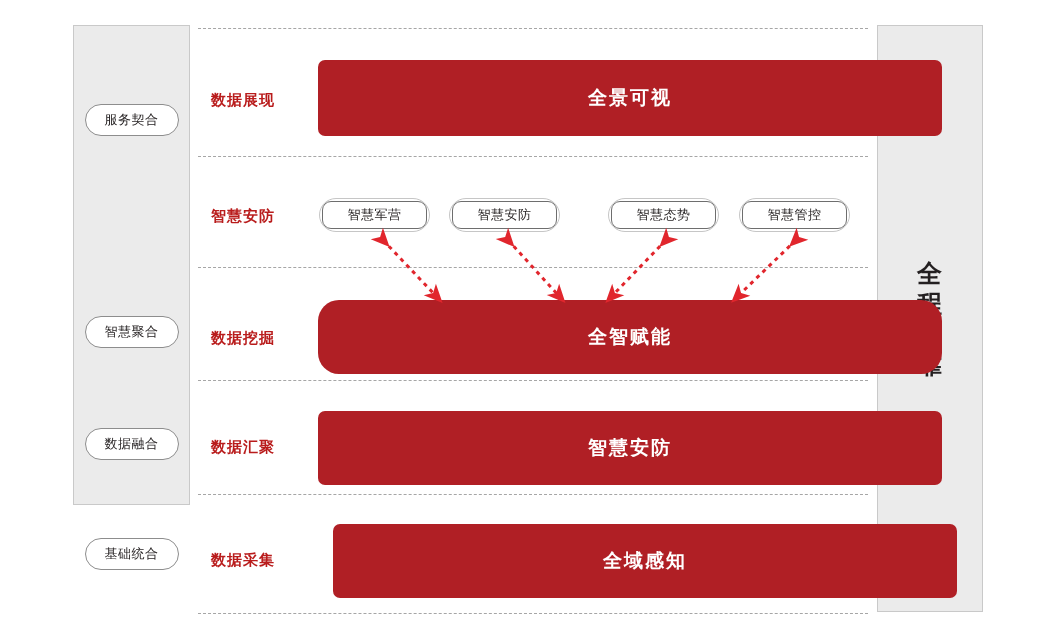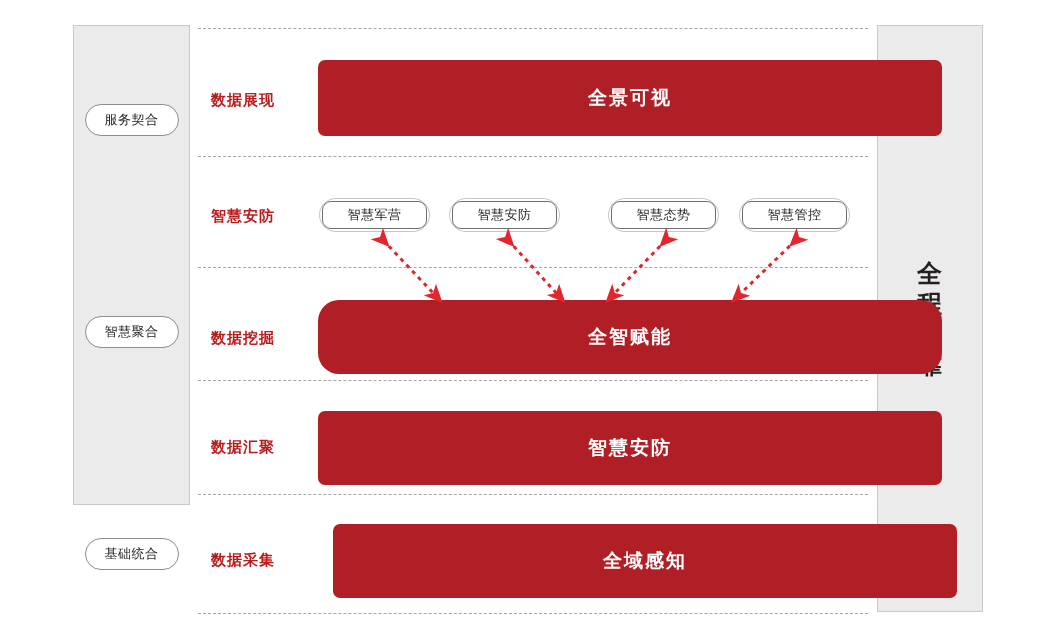--- a/index.html
+++ b/index.html
@@ -114,20 +114,23 @@
 <body>
 
 <div id="stage">
 
   <div id="left-panel" class="side-panel">
     <div class="stage-pill" style="top:78px;">
         <span>服务契合</span>
       </div>
     <div class="stage-pill" style="top:290px;">
         <span>智慧聚合</span>
+      </div>
+    <div class="stage-pill" style="top:402px;">
+        <span>数据融合</span>
       </div>
     <div class="stage-pill" style="top:512px;">
         <span>基础统合</span>
       </div>
   </div>
 
   <div id="right-panel" class="side-panel">
     <div id="right-text">
       <span>全</span>
       <span>程</span>

